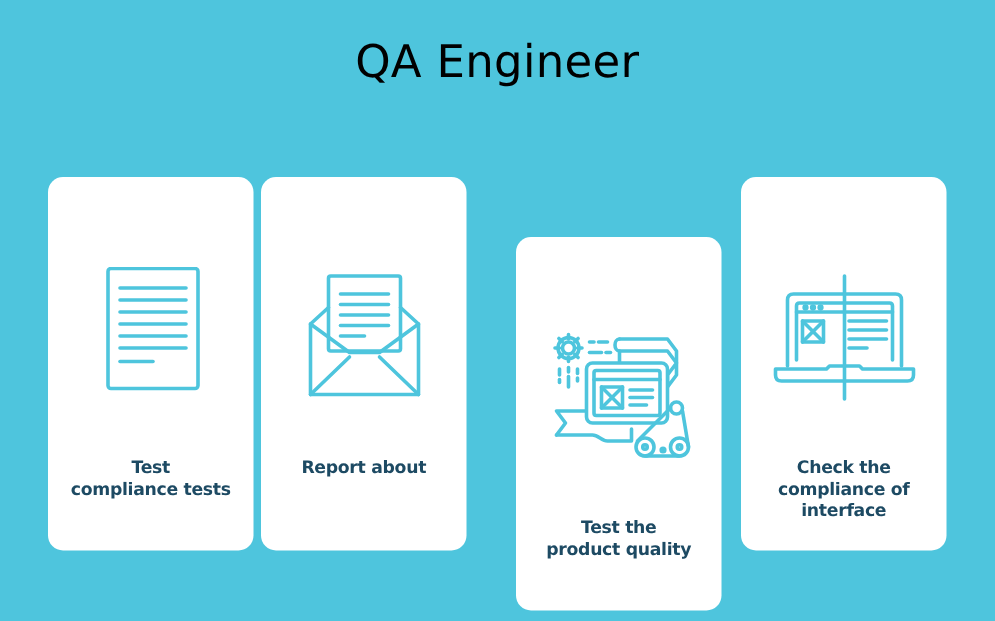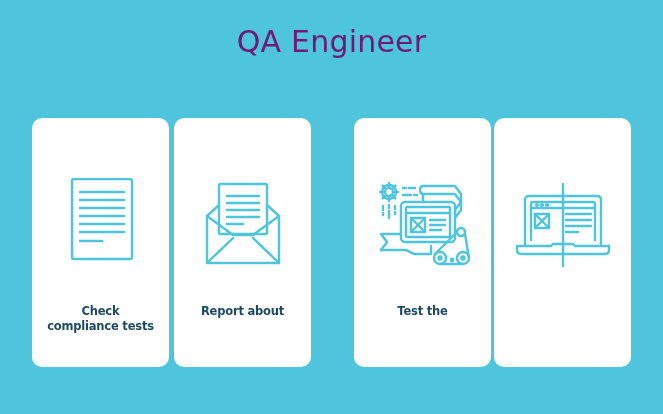--- a/index.html
+++ b/index.html
@@ -4,21 +4,21 @@
 <style>
   html, body { margin: 0; padding: 0; }
   body {
     width: 663px; height: 414px; overflow: hidden;
     background: #4ec5dd;
     font-family: "Liberation Sans", "DejaVu Sans", sans-serif;
     position: relative;
   }
   .title {
     position: absolute; left: 0; top: 24px; width: 663px;
-    text-align: center; color: #701a75;
+    text-align: center; color: #000000;
     font-size: 30px; font-weight: normal; letter-spacing: 0.2px;
     font-family: "DejaVu Sans", sans-serif;
   }
   .card {
     position: absolute; top: 118px; width: 137px; height: 249px;
     background: #ffffff; border-radius: 10px;
   }
   .card .icon {
     position: absolute; left: 0; top: 60px; width: 137px; height: 100px;
   }
@@ -47,21 +47,21 @@
         <line x1="14" y1="22" x2="58" y2="22"></line>
         <line x1="14" y1="30" x2="58" y2="30"></line>
         <line x1="14" y1="38" x2="58" y2="38"></line>
         <line x1="14" y1="46" x2="58" y2="46"></line>
         <line x1="14" y1="54" x2="58" y2="54"></line>
         <line x1="14" y1="63" x2="36" y2="63"></line>
       </g>
     </svg>
   </div>
   <div class="label">
-    <div>Check</div>
+    <div>Test</div>
     <div>compliance tests</div>
   </div>
 </div>
 
 <div class="card" style="left:174px;">
   <div class="icon">
     <svg width="80" height="90" viewBox="0 0 80 90">
       <g class="stroke">
         <rect x="16" y="6" width="48" height="50" rx="1.5" fill="#fff"></rect>
         <line x1="24" y1="18" x2="56" y2="18"></line>
@@ -74,21 +74,21 @@
         <line x1="4" y1="85" x2="30" y2="60"></line>
         <line x1="76" y1="85" x2="50" y2="60"></line>
       </g>
     </svg>
   </div>
   <div class="label">
     <div>Report about</div>
   </div>
 </div>
 
-<div class="card" style="left:354px;">
+<div class="card" style="left:344px;margin-top:40px;">
   <div class="icon">
     <svg width="96" height="90" viewBox="0 0 96 90">
       <g class="stroke" stroke-width="2">
 
         <circle cx="14" cy="14" r="4"></circle>
         <path d="M14 5 L14 8 M14 20 L14 23 M5 14 L8 14 M20 14 L23 14 M7.6 7.6 L9.8 9.8 M18.2 18.2 L20.4 20.4 M7.6 20.4 L9.8 18.2 M18.2 9.8 L20.4 7.6"></path>
         <circle cx="14" cy="14" r="7"></circle>
 
         <line x1="28" y1="10" x2="31" y2="10"></line>
           <line x1="34" y1="10" x2="40" y2="10"></line>
@@ -126,20 +126,21 @@
         <circle cx="86" cy="54" r="4"></circle>
         <path d="M60 76 L82 54"></path>
         <path d="M90 56 L94 80"></path>
         <line x1="65" y1="86" x2="88" y2="86"></line>
         <circle cx="77" cy="82" r="1.2"></circle>
       </g>
     </svg>
   </div>
   <div class="label">
     <div>Test the</div>
+    <div>product quality</div>
   </div>
 </div>
 
 <div class="card" style="left:494px;">
   <div class="icon">
     <svg width="100" height="90" viewBox="0 0 100 90">
       <g class="stroke" stroke-width="2.2">
 
         <path d="M50 18 L16 18 Q12 18 12 22 L12 66"></path>
         <path d="M50 24 L20 24 Q18 24 18 26 L18 62"></path>
@@ -159,13 +160,18 @@
         <line x1="50" y1="30" x2="82" y2="30"></line>
         <line x1="53" y1="36" x2="78" y2="36"></line>
         <line x1="53" y1="42" x2="78" y2="42"></line>
         <line x1="53" y1="48" x2="78" y2="48"></line>
         <line x1="53" y1="54" x2="65" y2="54"></line>
 
         <line x1="50" y1="6" x2="50" y2="88"></line>
       </g>
     </svg>
   </div>
+  <div class="label">
+    <div>Check the</div>
+    <div>compliance of</div>
+    <div>interface</div>
+  </div>
 </div>
 
 </body></html>

